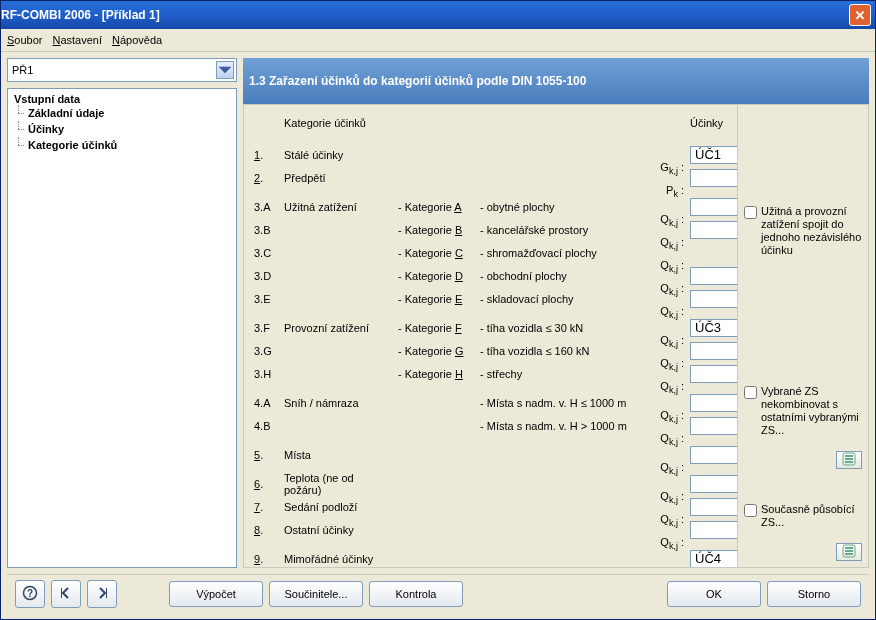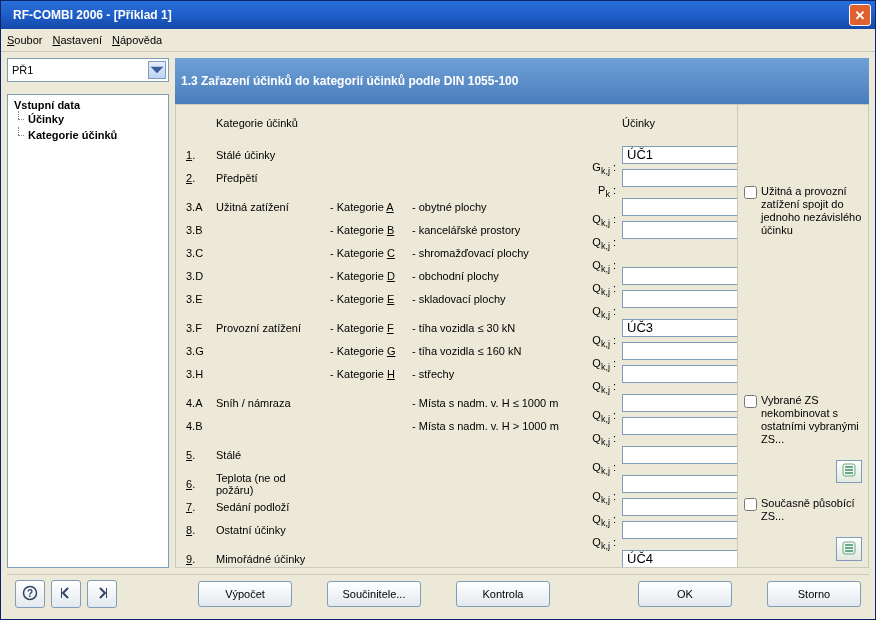--- a/index.html
+++ b/index.html
@@ -21,21 +21,21 @@
     background: #ece9d8;
     display: flex;
     flex-direction: column;
   }
   .titlebar {
     height: 28px;
     background: linear-gradient(to bottom, #2a6fd9 0%, #1f5ec9 50%, #1549a8 100%);
     display: flex;
     align-items: center;
     justify-content: space-between;
-    padding: 0 4px 0 12px;
+    padding: 0 4px 0 0;
     color: #fff;
     font-weight: bold;
     font-size: 12px;
   }
   .titlebar .title { flex: 1; }
   .titlebar .close {
     width: 20px; height: 20px;
     background: #e06030;
     border: 1px solid #fff;
     border-radius: 3px;
@@ -66,24 +66,24 @@
     min-height: 0;
   }
   .workrow {
     flex: 1;
     display: flex;
     gap: 6px;
     min-height: 0;
   }
   
   .leftcol {
-    width: 162px;
+    width: 230px;
     display: flex;
     flex-direction: column;
-    gap: 12px;
+    gap: 6px;
   }
   .selector {
     height: 22px;
     border: 1px solid #7f9db9;
     background: #fff;
     display: flex;
     align-items: center;
     justify-content: space-between;
     padding: 0 2px 0 4px;
     cursor: pointer;
@@ -186,21 +186,21 @@
   .spacer { height: 6px; }
   
   .rightopts {
     width: 118px;
     border-left: 1px solid #c9c9bd;
     padding: 80px 6px 6px 6px;
     display: flex;
     flex-direction: column;
     gap: 14px;
   }
-  .optblock { display: flex; align-items: flex-start; gap: 4px; }
+  .optblock { display: flex; align-items: flex-start; gap: 4px; margin-top: 20px; }
   .optblock input[type=checkbox] { margin: 0; margin-top: 1px;}
   .optblock label { line-height: 13px; }
   .smallbtn {
     width: 24px; height: 22px;
     border: 1px solid #7f9db9;
     background: linear-gradient(to bottom, #ffffff, #e2e9df);
     display: flex; align-items: center; justify-content: center;
     cursor: pointer;
     align-self: flex-end;
   }
@@ -220,21 +220,20 @@
     padding: 0 12px;
     border: 1px solid #7f9db9;
     background: linear-gradient(to bottom, #ffffff, #e3e9ef);
     border-radius: 3px;
     display: inline-flex;
     align-items: center;
     justify-content: center;
     cursor: pointer;
     font-family: inherit;
     font-size: 11px;
-    margin-left: 29px;
   }
   .iconbtn {
     width: 28px; height: 26px;
     border: 1px solid #7f9db9;
     background: linear-gradient(to bottom, #ffffff, #e3e9ef);
     border-radius: 3px;
     display: inline-flex;
     align-items: center;
     justify-content: center;
     cursor: pointer;
@@ -267,20 +266,21 @@
         <div class="selector">
           <span>PŘ1</span>
           <div class="arrow">
             <svg viewBox="0 0 10 10">
                 <path d="M1 3 L5 7 L9 3 Z" fill="#3b5e9a"></path>
               </svg>
           </div>
         </div>
         <div class="tree">
           <div class="root">Vstupní data</div>
+          <div class="child">Základní údaje</div>
           <div class="child">Účinky</div>
           <div class="child">Kategorie účinků</div>
         </div>
       </div>
 
       <div class="maincol">
         <div class="stripe">1.3 Zařazení účinků do kategorií účinků podle DIN 1055-100</div>
         <div class="mainbody">
 
           <div class="formarea">
@@ -385,21 +385,21 @@
                   <span class="num">4.B</span>
                   <span></span>
                   <span></span>
                   <span>- Místa s nadm. v. H &gt; 1000 m</span>
                   <span class="sym">Q<sub>k,j</sub> :</span>
                   <div class="inputbox"></div>
                 </div>
                 <div class="spacer"></div>
                 <div class="row">
                   <span class="num"><span class="u">5</span>.</span>
-                  <span>Stálé</span>
+                  <span>Místa</span>
                   <span></span>
                   <span></span>
                   <span class="sym">Q<sub>k,j</sub> :</span>
                   <div class="inputbox"></div>
                 </div>
                 <div class="spacer"></div>
                 <div class="row">
                   <span class="num"><span class="u">6</span>.</span>
                   <span>Teplota (ne od požáru)</span>
                   <span></span>

